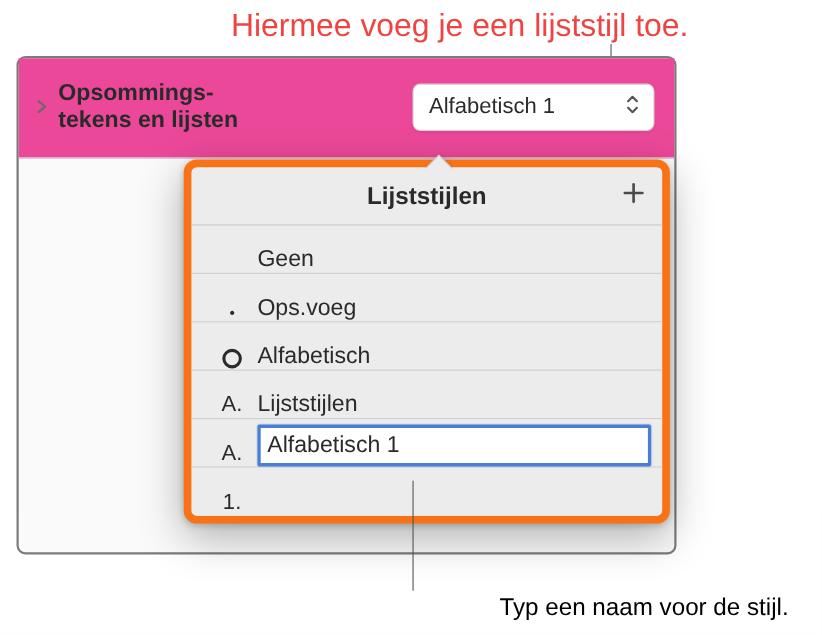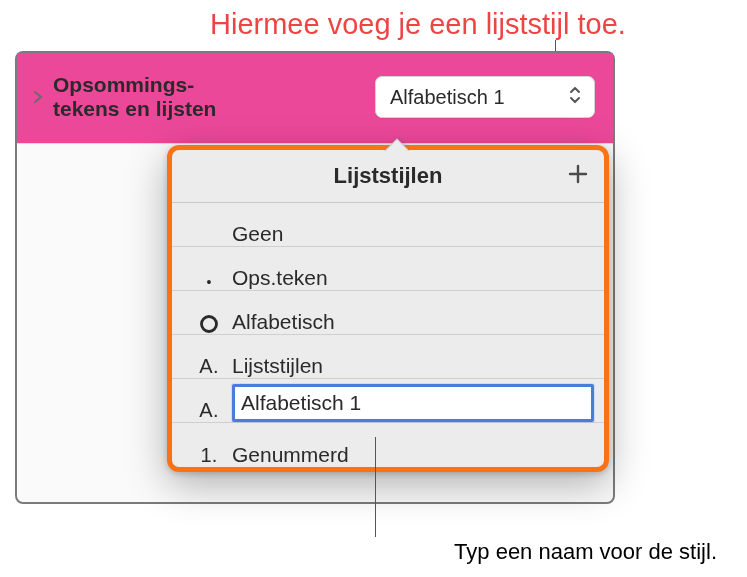--- a/index.html
+++ b/index.html
@@ -98,21 +98,21 @@
     .chevrons-updown svg {
       width: 18px;
       height: 22px;
     }
     .popover {
       position: absolute;
       top: 92px;
       left: 150px;
       width: 442px;
       background: #ececec;
-      border: 5px solid #f97316;
+      border: 7px solid #f97316;
       border-radius: 12px;
       box-shadow: 0 12px 40px rgba(0,0,0,0.30), 0 2px 6px rgba(0,0,0,0.18);
       overflow: visible;
     }
     .popover-arrow {
       position: absolute;
       top: -13px;
       left: 210px;
       width: 28px;
       height: 14px;
@@ -249,21 +249,21 @@
     </div>
     <div class="popover-list">
 
       <div class="list-row">
         <span class="row-marker"></span>
         <span class="row-label">Geen</span>
       </div>
 
       <div class="list-row">
         <span class="row-marker bullet-dot">•</span>
-        <span class="row-label">Ops.teken</span>
+        <span class="row-label">Ops.voeg</span>
       </div>
 
       <div class="list-row">
         <span class="row-marker circle-img">
           <svg viewBox="0 0 20 20">
               <circle cx="10" cy="10" r="7.5" fill="none" stroke="#2a2a2a" stroke-width="2.8"></circle>
             </svg>
         </span>
         <span class="row-label">Alfabetisch</span>
       </div>
@@ -273,21 +273,20 @@
         <span class="row-label">Lijststijlen</span>
       </div>
 
       <div class="list-row editing">
         <span class="row-marker letter">A.</span>
         <input class="editing-input" type="text" value="Alfabetisch 1" style="">
       </div>
 
       <div class="list-row">
         <span class="row-marker number">1.</span>
-        <span class="row-label">Genummerd</span>
       </div>
 
     </div>
   </div>
 
 </div>
 
 <div class="callout-line-bottom"></div>
 <div class="callout-bottom">Typ een naam voor de stijl.</div>
 

